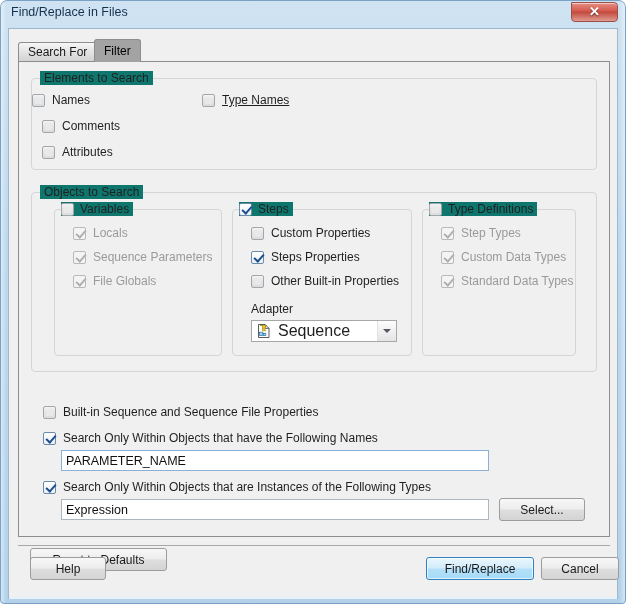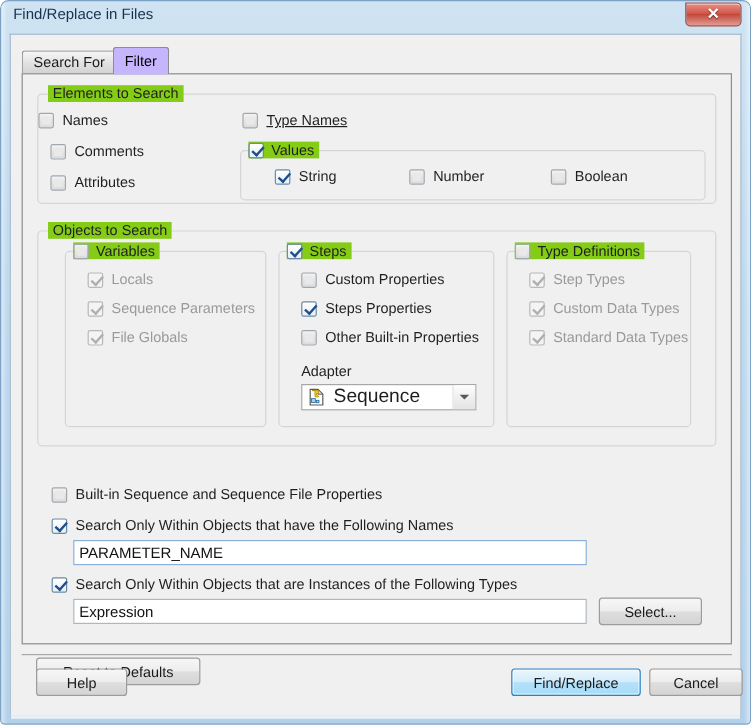--- a/index.html
+++ b/index.html
@@ -101,21 +101,21 @@
     border-radius: 3px 3px 0 0;
     background: linear-gradient(to bottom, #f6f6f6 0%, #e3e3e3 50%, #d3d3d3 100%);
     font-size: 12px;
     color: #1a1a1a;
     display: flex; align-items: center; justify-content: center;
     padding: 0 9px;
     cursor: pointer;
   }
   .tab.active {
     top: 0; height: 23px;
-    background: #c4b5fd;
+    background: #a3a3a3;
     border-color: #8d8d8d;
     z-index: 3;
     color: #000;
   }
   .tab-search { left: 0; }
   .tab-filter { left: 76px; }
 
   .tabpanel {
     position: absolute;
     left: 9px; top: 32px;
@@ -129,21 +129,21 @@
   
   .group {
     position: absolute;
     box-sizing: border-box;
     border: 1px solid #d5d5d5;
     border-radius: 4px;
   }
   .group-title {
     position: absolute;
     top: -8px; left: 8px;
-    background: #84cc16;
+    background: #0f766e;
     padding: 0 4px;
     font-size: 12px;
     color: #1f1f1f;
     white-space: nowrap;
   }
   .group-title.cb {
     left: 6px;
     padding: 0 4px 0 0;
     display: flex;
     align-items: center;
@@ -339,38 +339,20 @@
         <div class="cbrow" style="left:10px; top:66px;">
           <span class="box unchecked"></span>
           <span>Attributes</span>
         </div>
 
         <div class="cbrow" style="left:170px; top:14px;text-decoration:underline;">
           <span class="box unchecked"></span>
           <span>Type Names</span>
         </div>
 
-        <div class="group" style="left:168px; top:46px; width:388px; height:42px; background:transparent;">
-          <div class="group-title cb">
-            <span class="box checked"></span>
-            <span>Values</span>
-          </div>
-          <div class="cbrow" style="left:28px; top:14px;">
-            <span class="box checked"></span>
-            <span>String</span>
-          </div>
-          <div class="cbrow" style="left:140px; top:14px;">
-            <span class="box unchecked"></span>
-            <span>Number</span>
-          </div>
-          <div class="cbrow" style="left:258px; top:14px;">
-            <span class="box unchecked"></span>
-            <span>Boolean</span>
-          </div>
-        </div>
       </div>
 
       <div class="group" style="left:12px; top:130px; width:566px; height:180px;">
         <div class="group-title">Objects to Search</div>
 
         <div class="group" style="left:22px; top:16px; width:168px; height:147px;">
           <div class="group-title cb">
             <span class="box unchecked"></span>
             <span>Variables</span>
           </div>

